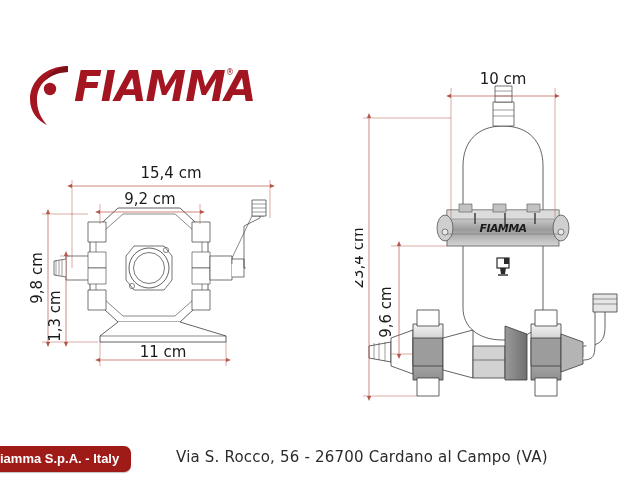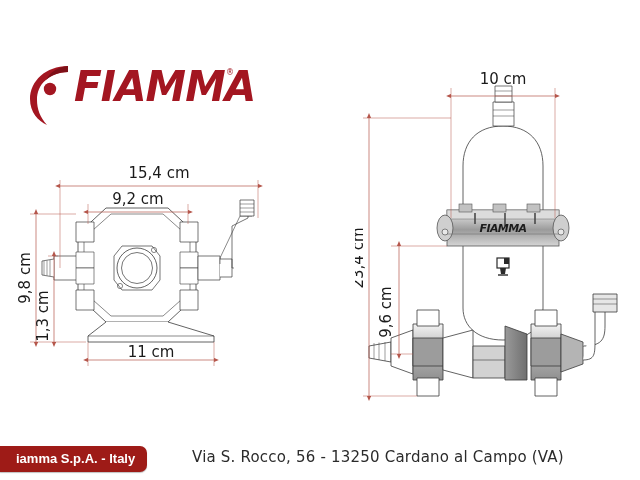--- a/index.html
+++ b/index.html
@@ -63,42 +63,41 @@
     font-style: italic;
     font-size: 13px;
     letter-spacing: 1.2px;
     color: #8a8a8a;
     white-space: nowrap;
   }
 
   
   #drawing-left {
     position: absolute;
-    left: 18px;
+    left: 30px;
     top: 160px;
     width: 260px;
     height: 225px;
   }
   #drawing-right {
     position: absolute;
     left: 355px;
     top: 58px;
     width: 270px;
     height: 345px;
   }
   .dwg-svg { display: block; }
 
   
   #footer {
     position: absolute;
     left: 0;
     top: 446px;
     width: 564px;
     height: 34px;
-    margin-left: 16px;
   }
   #footer-badge {
     position: absolute;
     left: -16px;
     top: 0;
     height: 26px;
     line-height: 26px;
     padding: 0 12px 0 16px;
     background: #9e1b17;
     border-radius: 0 7px 7px 0;
@@ -340,14 +339,14 @@
     <text id="dim-R0" x="148" y="26" text-anchor="middle" font-family="DejaVu Sans, sans-serif" font-size="15" fill="#1a1a1a">10 cm</text>
 
     <text id="dim-R1" x="8" y="200" text-anchor="middle" transform="rotate(-90 8 200)" font-family="DejaVu Sans, sans-serif" font-size="15" fill="#1a1a1a">23,4 cm</text>
 
     <text id="dim-R2" x="36" y="254" text-anchor="middle" transform="rotate(-90 36 254)" font-family="DejaVu Sans, sans-serif" font-size="15" fill="#1a1a1a">9,6 cm</text>
   </svg>
 </div>
 
 <div id="footer">
   <div id="footer-badge">iamma S.p.A. - Italy</div>
-  <div id="footer-address">Via S. Rocco, 56  -  13250 Cardano al Campo (VA)</div>
+  <div id="footer-address">Via S. Rocco, 56  -  26700 Cardano al Campo (VA)</div>
 </div>
 
 </body></html>

